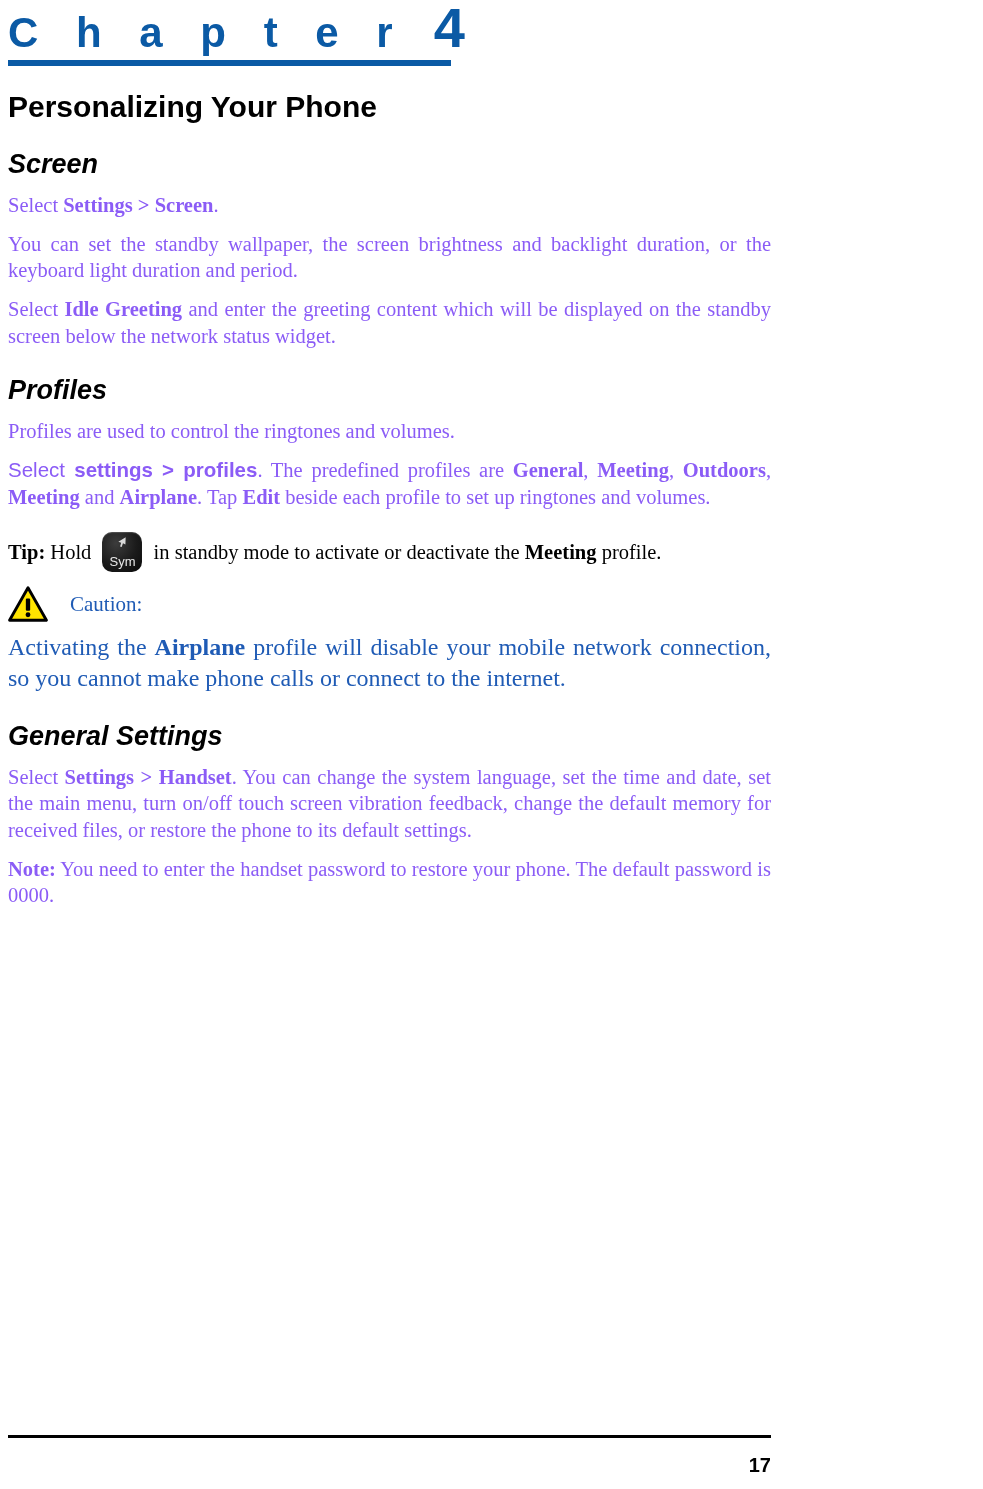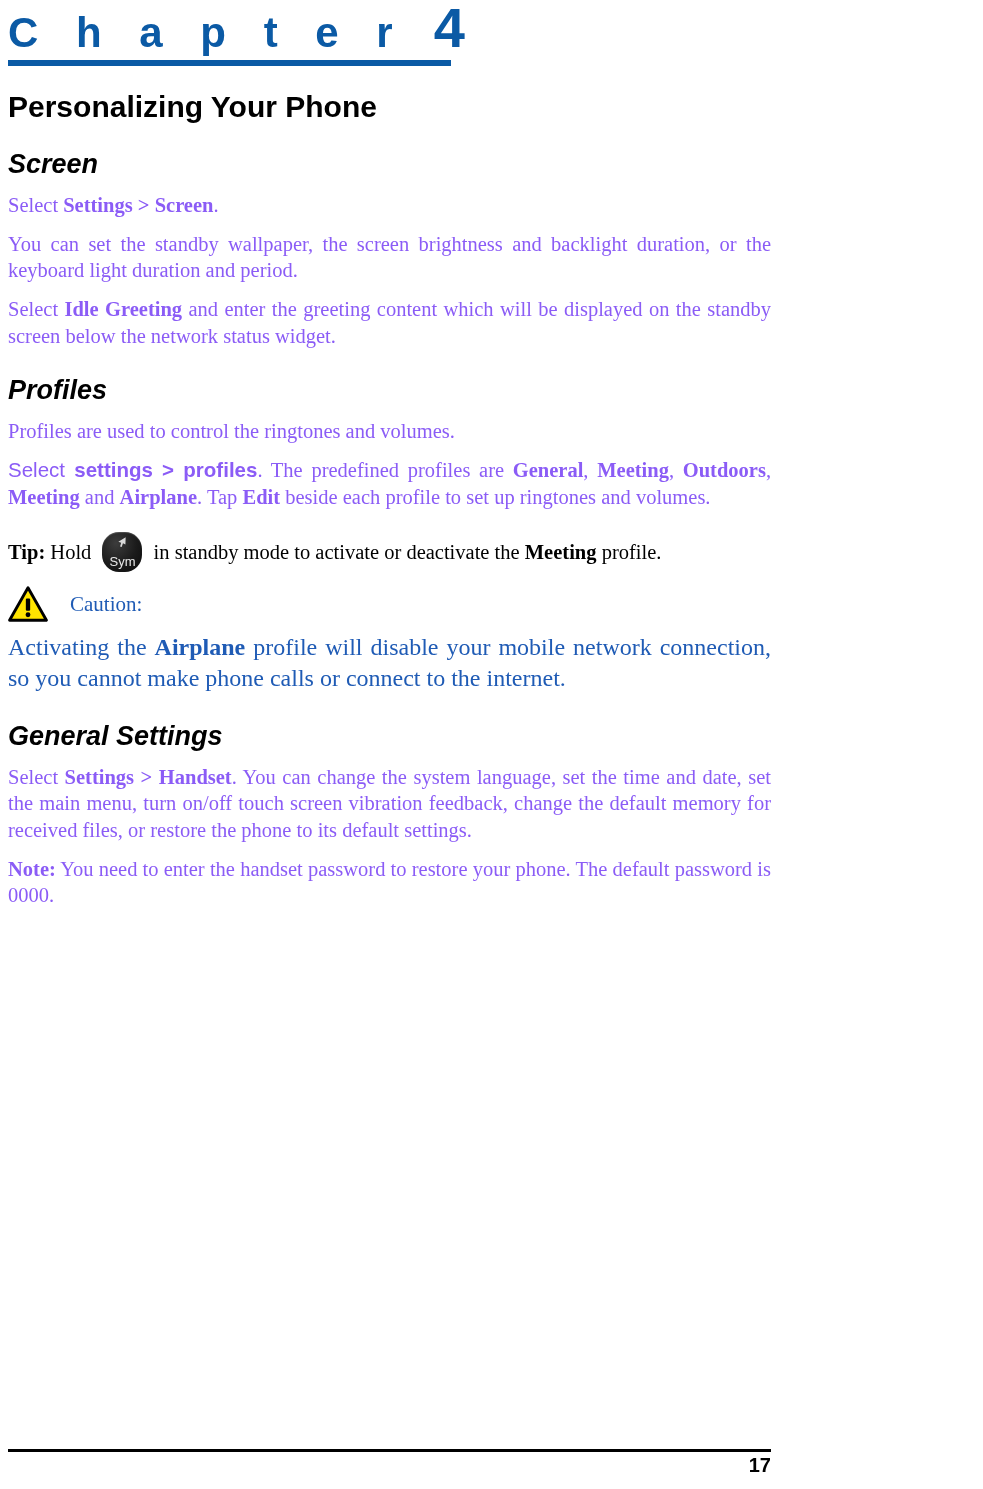--- a/index.html
+++ b/index.html
@@ -97,21 +97,21 @@
     font-size: 20.5px;
     line-height: 1.30;
     margin: 22px 0 0 0;
     color: #000;
     white-space: nowrap;
   }
   .key-icon {
     display: inline-block;
     width: 40px;
     height: 40px;
-    border-radius: 17px;
+    border-radius: 10px;
     background: radial-gradient(ellipse at 35% 28%, #3c3c3c 0%, #1b1b1b 55%, #0a0a0a 100%);
     position: relative;
     vertical-align: -13px;
     margin: 0 6px;
     box-shadow: inset 0 1px 1px rgba(255,255,255,0.18);
   }
   .key-icon .key-arrow {
     position: absolute;
     top: 4px;
     left: 50%;
@@ -172,21 +172,21 @@
   .footer-rule {
     border-top: 3px solid #000;
     width: 100%;
   }
   .footer-page {
     text-align: right;
     font-family: "Liberation Sans", "DejaVu Sans", sans-serif;
     font-weight: bold;
     font-size: 20px;
     color: #000;
-    padding-top: 2px;
+    padding-top: 16px;
   }
 </style>
 </head>
 <body>
 
 <div class="page">
 
   <div class="chapter-head">
     <span class="chapter-word">C h a p t e r</span><span class="chapter-num">4</span>
   </div>

